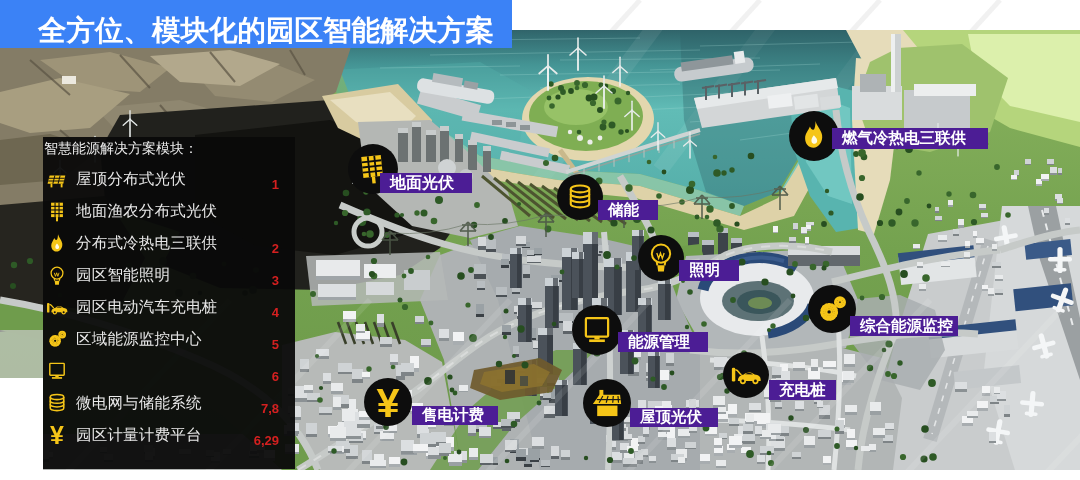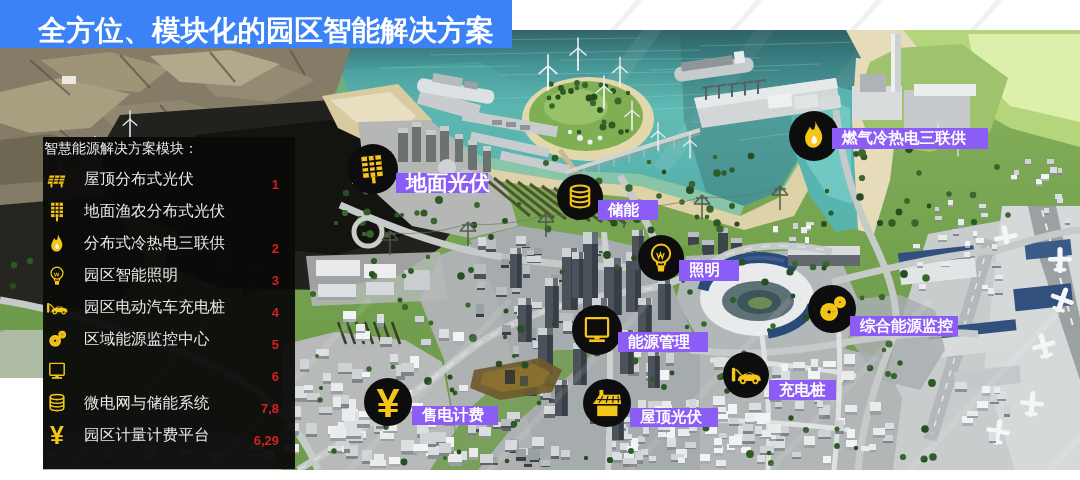--- a/index.html
+++ b/index.html
@@ -1,25 +1,25 @@
 <!DOCTYPE html>
 <html><head>
 <meta charset="utf-8">
 <style>
   html,body{margin:0;padding:0;}
   body{width:1080px;height:480px;overflow:hidden;background:#ffffff;font-family:"Liberation Sans",sans-serif;}
   #stage{position:relative;width:1080px;height:480px;}
   #scene{position:absolute;left:0;top:0;}
-  .pill{position:absolute;background:#8b5cf6;color:#fff;white-space:nowrap;display:flex;align-items:center;font-weight:bold;}
+  .pill{position:absolute;background:#4c1d95;color:#fff;white-space:nowrap;display:flex;align-items:center;font-weight:bold;}
   .circ{position:absolute;background:#0d0d0d;border-radius:50%;display:flex;align-items:center;justify-content:center;}
   #titlebar{position:absolute;left:0;top:0;width:512px;height:48px;background:#3b82f6;}
   #titlebar span{display:block;color:#ffffff;font-size:28.5px;font-weight:bold;margin-left:38px;margin-top:12px;letter-spacing:0px;}
   #panel{position:absolute;left:43px;top:137px;width:252px;height:332px;background:rgba(10,10,10,0.95);color:#fff;}
   #phead{font-size:14px;color:#ececec;margin:3px 0 6px 1px;}
-  .prow{display:flex;align-items:center;height:31.9px;margin-left:2px;gap:8px;}
+  .prow{display:flex;align-items:center;height:31.9px;margin-left:2px;}
   .picon{width:24px;display:flex;justify-content:center;}
   .ptxt{font-size:15.5px;margin-left:7px;letter-spacing:0.2px;color:#e9e9e9;}
   .pnum{margin-left:auto;margin-right:16px;color:#d42020;font-size:13px;font-weight:bold;position:relative;top:5px;}
 </style>
 </head>
 <body>
 <div id="stage">
 
 <svg id="scene" width="1080" height="480" viewBox="0 0 1080 480">
 <defs>
@@ -1465,21 +1465,21 @@
             <line x1="10" y1="3" x2="10" y2="19"></line>
             <line x1="15" y1="3" x2="15" y2="19"></line>
             <line x1="5" y1="7" x2="20" y2="7"></line>
             <line x1="5" y1="11" x2="20" y2="11"></line>
             <line x1="5" y1="15" x2="20" y2="15"></line>
           </g>
           <rect x="11.4" y="19" width="2.6" height="5" fill="#f5c518"></rect>
         </g>
       </svg>
     </div>
-<div class="pill" style="left:396px;top:173px;width:82px;height:20px;font-size:21px;padding-left:10px;font-family:Liberation Serif, serif;">地面光伏</div>
+<div class="pill" style="left:380px;top:173px;width:82px;height:20px;font-size:16px;padding-left:10px;font-family:Liberation Serif, serif;">地面光伏</div>
 
 <div class="circ" style="left:557px;top:174px;width:46px;height:46px;">
       <svg width="30" height="30" viewBox="0 0 26 26">
         <g fill="none" stroke="#f5c518" stroke-width="1.8">
           <ellipse cx="13" cy="6" rx="8" ry="3"></ellipse>
           <path d="M5,6 L5,19 A8,3 0 0 0 21,19 L21,6"></path>
           <path d="M5,10.3 A8,3 0 0 0 21,10.3"></path>
           <path d="M5,14.6 A8,3 0 0 0 21,14.6"></path>
         </g>
       </svg>

